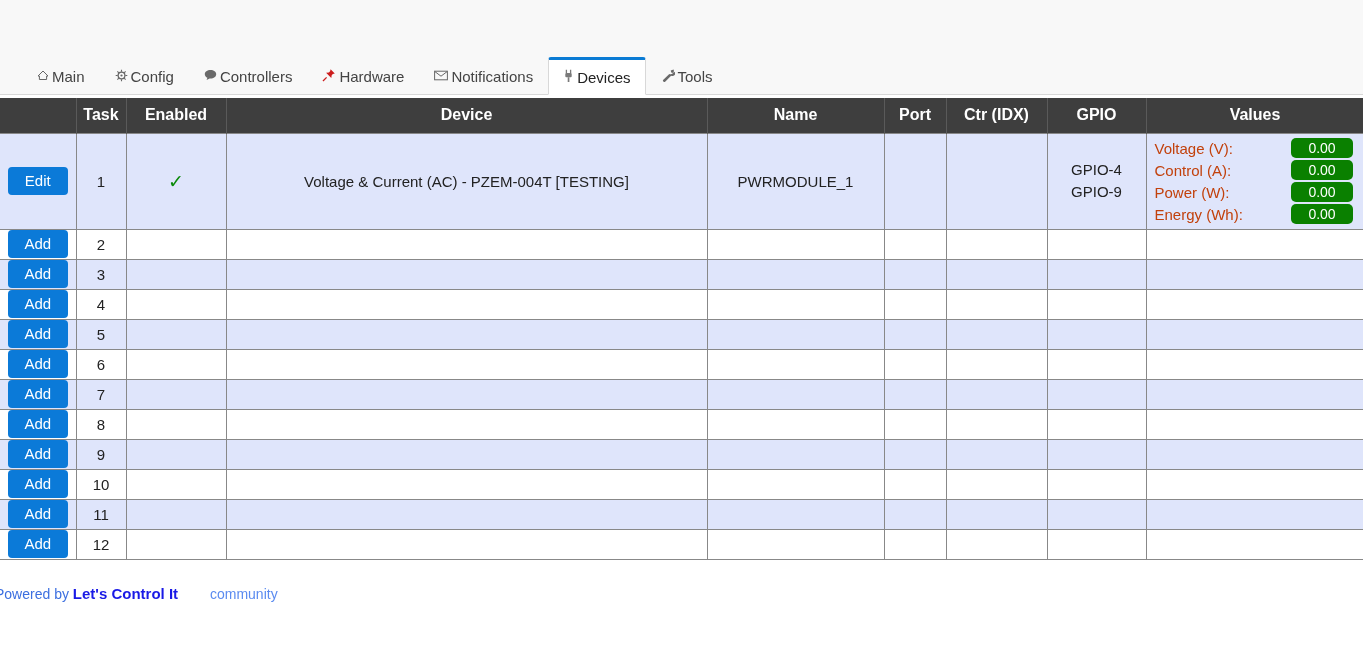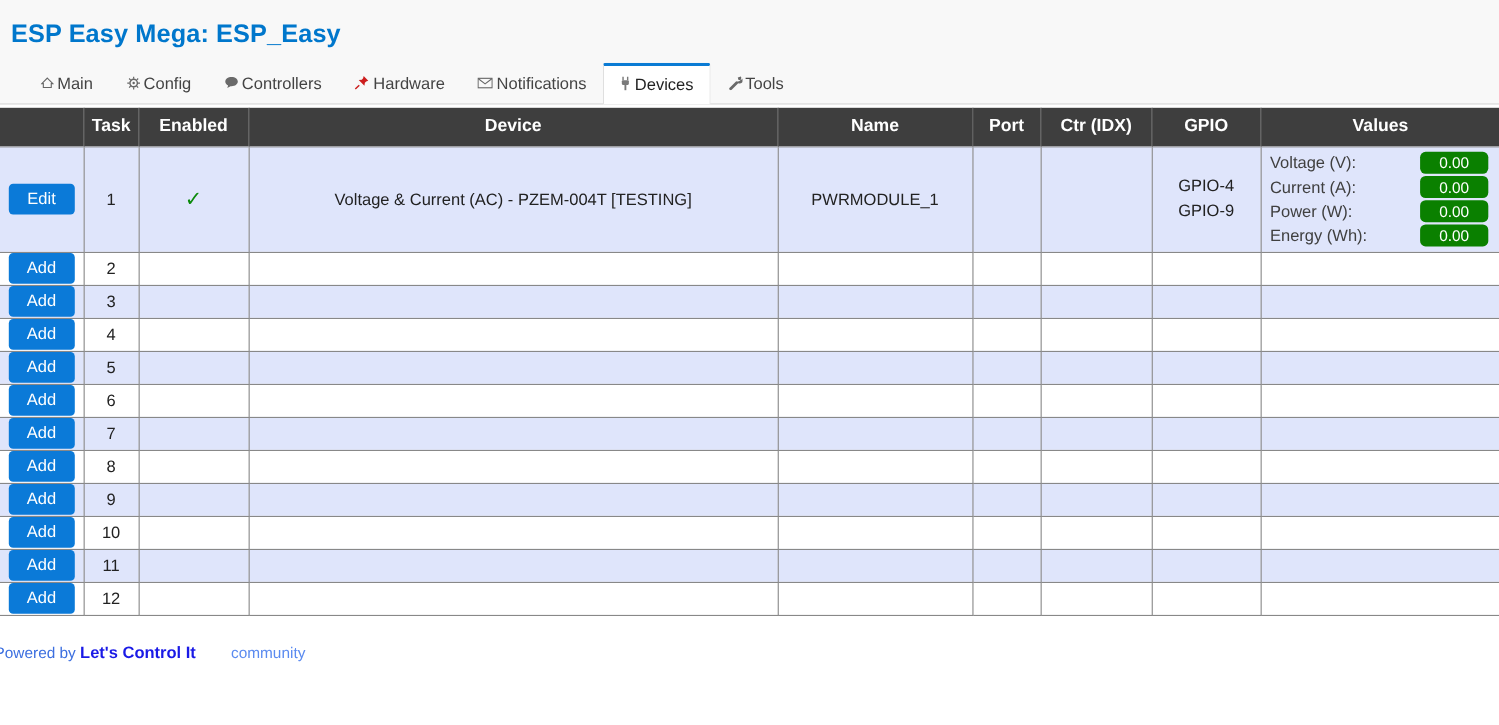--- a/index.html
+++ b/index.html
@@ -140,21 +140,21 @@
     text-align: left;
     padding: 3px 6px 3px 8px;
   }
   .vrow {
     display: flex;
     align-items: center;
     justify-content: space-between;
     height: 22px;
     padding-right: 4px;
   }
-  .vlabel { font-size: 15px; color: #404040; white-space: nowrap; }
+  .vlabel { font-size: 15px; color: #c2410c; white-space: nowrap; }
   .vbadge {
     background: #0a8000;
     color: #ffffff;
     font-size: 14px;
     border-radius: 5px;
     padding: 2px 12px;
     min-width: 62px;
     text-align: center;
     line-height: 1.15;
   }
@@ -174,21 +174,20 @@
   }
   .footer .word { color: #5b8bf0; padding-left: 28px; }
 </style>
 </head>
 <body>
 
 <div id="page">
 
   <div class="header-band"></div>
 
-  <div class="page-title">ESP Easy Mega: ESP_Easy</div>
 
   <div class="tabbar" id="tabbar">
       <div class="tab">
         <span class="tico"><svg width="12" height="12" viewBox="0 0 12 12">
             <path d="M6 2 L11 7 L9.6 7 L9.6 10.5 L2.4 10.5 L2.4 7 L1 7 Z" fill="none" stroke="#666" stroke-width="1"></path>
           </svg></span>
         <span class="tlabel">Main</span>
       </div>
       <div class="tab">
         <span class="tico"><svg width="13" height="13" viewBox="0 0 13 13">
@@ -262,21 +261,21 @@
               <div>GPIO-4</div>
               <div>GPIO-9</div>
             </div>
           </td>
           <td class="valuescell">
             <div class="vrow">
               <span class="vlabel">Voltage (V):</span>
               <span class="vbadge">0.00</span>
             </div>
             <div class="vrow">
-              <span class="vlabel">Current (A):</span>
+              <span class="vlabel">Control (A):</span>
               <span class="vbadge">0.00</span>
             </div>
             <div class="vrow">
               <span class="vlabel">Power (W):</span>
               <span class="vbadge">0.00</span>
             </div>
             <div class="vrow">
               <span class="vlabel">Energy (Wh):</span>
               <span class="vbadge">0.00</span>
             </div>

